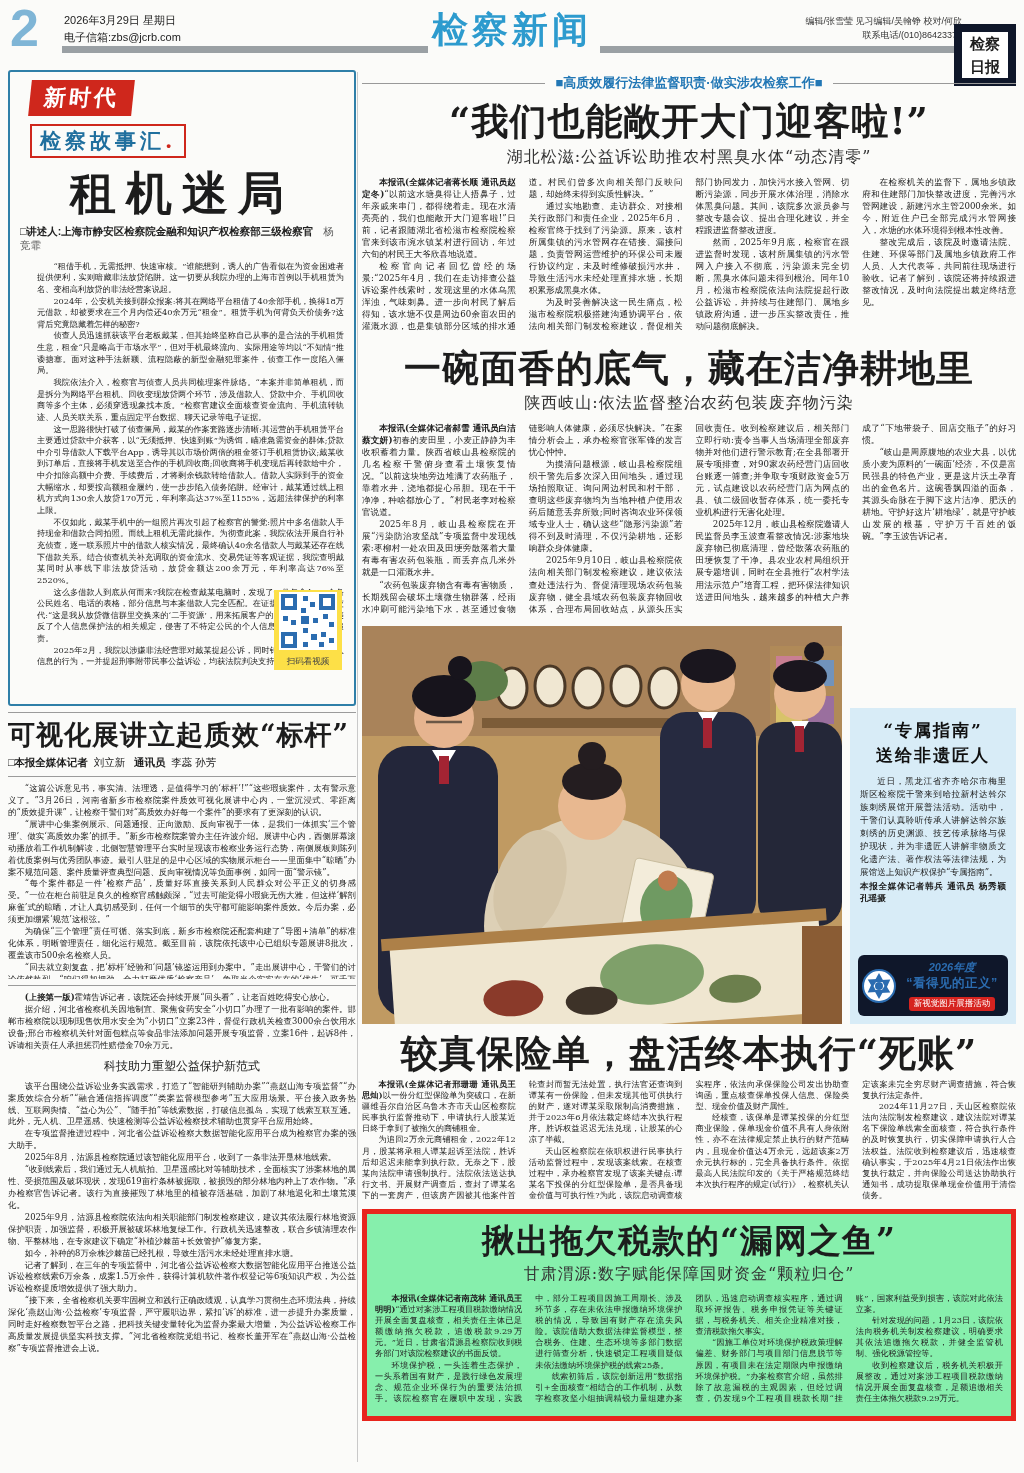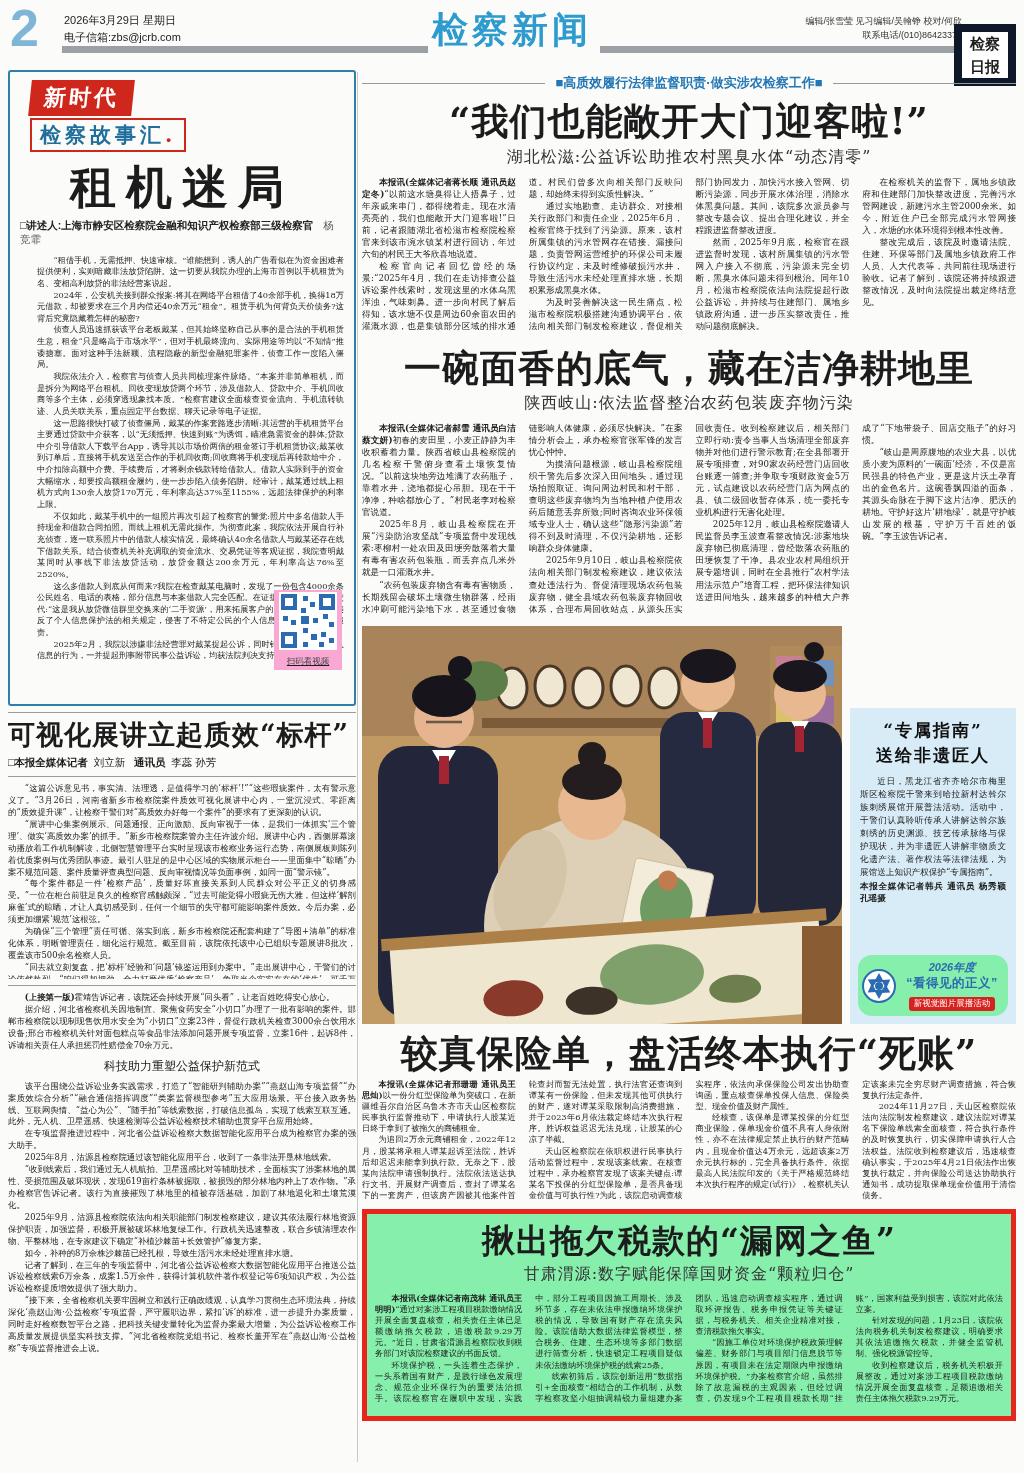--- a/index.html
+++ b/index.html
@@ -26,31 +26,31 @@
     font-size:15px;font-weight:bold;color:#1d1d1d;background:#fff;line-height:1.2;}
   
   .vdiv{position:absolute;left:357px;top:72px;width:1px;height:1390px;background:#c9c9c9;}
   
   .leftcol{position:absolute;left:8px;top:70px;width:348px;}
   .hubbox{position:relative;border:2px solid #2f7fa8;border-radius:3px;height:636px;
     padding:0 10px;box-sizing:border-box;overflow:hidden;}
   .hublogo{position:relative;margin:8px 0 2px 10px;width:200px;}
   .hublogo .l1{display:inline-block;background:#cf271c;color:#fff;font-weight:bold;
     font-size:22px;padding:3px 14px;transform:skewX(-6deg);letter-spacing:3px;}
-  .hublogo .l2{display:block;margin-top:2px;border:2px solid #cf271c;color:#1f6f9e;
+  .hublogo .l2{display:block;margin-top:8px;border:2px solid #cf271c;color:#1f6f9e;
     font-weight:bold;font-size:21px;letter-spacing:4px;padding:1px 8px;width:max-content;}
   .hublogo .dot{color:#cf271c;font-weight:bold;}
   .hubhead{text-align:center;font-size:46px;font-weight:bold;letter-spacing:10px;
     margin:10px 0 6px 0;line-height:1.1;}
   .hubby{font-size:10.5px;color:#222;margin:2px 0 8px 0;font-family:"Liberation Sans",sans-serif;}
   .hubby b{font-weight:bold;}
   .hubby .nm{margin-left:10px;color:#555;}
   .hubbody{font-size:8.2px;line-height:1.42;text-align:justify;height:438px;overflow:hidden;color:#222;margin-left:17px;}
   .hubbody p{margin:0;text-indent:2em;}
-  .qrwrap{position:absolute;right:12px;bottom:34px;width:64px;text-align:center;background:#f9a8d4;padding:2px;text-decoration:underline;}
+  .qrwrap{position:absolute;right:12px;bottom:34px;width:64px;text-align:center;background:#fde047;padding:2px;}
   .qrcap{font-size:8.5px;color:#444;margin-top:2px;font-family:"Liberation Sans",sans-serif;}
   .lrule{border:none;border-top:1px solid #9b9b9b;margin:6px 0;}
   .exhead{font-size:27px;font-weight:bold;letter-spacing:1px;margin:6px 0 6px 0;line-height:1.15;}
   .exby{font-size:10.5px;margin:2px 0 6px 0;font-family:"Liberation Sans",sans-serif;}
   .exby b{font-weight:bold;}
   .exbody,.contbody{font-size:8.4px;line-height:1.42;text-align:justify;overflow:hidden;color:#222;}
   .exbody{height:196px;}
   .exbody p,.contbody p{margin:0;text-indent:2em;}
   .contbody{height:428px;}
   .contbody .lead b{font-weight:bold;}
@@ -74,21 +74,21 @@
   .cols-a4{height:112px;font-size:8.2px;line-height:1.36;}
   .midrow{display:flex;margin:6px 0 4px 0;height:398px;}
   .photo{width:480px;height:398px;flex:none;background:#caa06b;position:relative;overflow:hidden;}
   .sidewrap{margin-left:8px;width:166px;flex:none;display:flex;flex-direction:column;}
   .sidebox{background:#d8ecf7;margin-top:82px;height:316px;box-sizing:border-box;
     padding:10px 10px 8px 10px;position:relative;}
   .sidetitle{text-align:center;font-size:17px;font-weight:bold;letter-spacing:2px;line-height:1.45;color:#111;}
   .sidebody{font-size:8.6px;line-height:1.5;text-align:justify;margin-top:8px;color:#222;}
   .sidebody p{margin:0;text-indent:2em;}
   .sidecredit{font-size:8.6px;font-weight:bold;margin-top:2px;text-align:justify;}
-  .badge{position:absolute;left:8px;right:8px;bottom:8px;background:#86efac;border-radius:14px;
+  .badge{position:absolute;left:8px;right:8px;bottom:8px;background:#0f172a;border-radius:6px;
     padding:5px 4px;display:flex;align-items:center;gap:4px;}
   .badgetxt{flex:1;text-align:center;font-family:"Liberation Sans",sans-serif;}
   .badgeyear{color:#2b6cb0;font-weight:bold;font-style:italic;font-size:11px;}
   .badgetitle{color:#2b6cb0;font-weight:bold;font-size:12.5px;letter-spacing:0.5px;}
   .badgesub{display:inline-block;background:#d6231f;color:#fff;font-size:8.5px;
     border-radius:3px;padding:1px 5px;margin-top:2px;}
   .redbox{border:5px solid #e8251d;margin-top:6px;height:212px;box-sizing:border-box;
     padding:4px 8px;overflow:hidden;background:#86efac;}
   .h1.a4{font-size:33px;margin-top:4px;}
   

